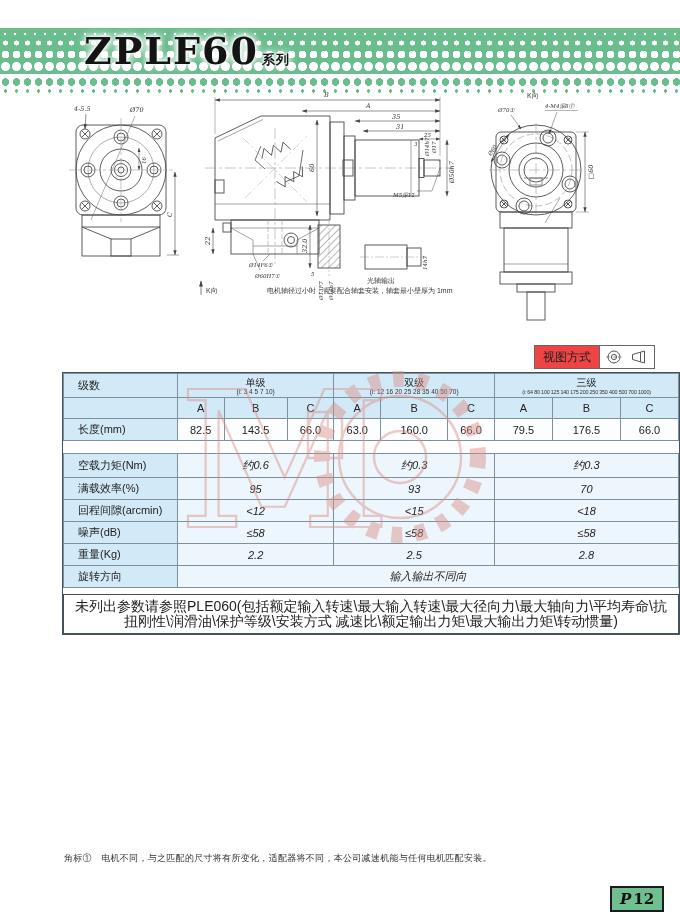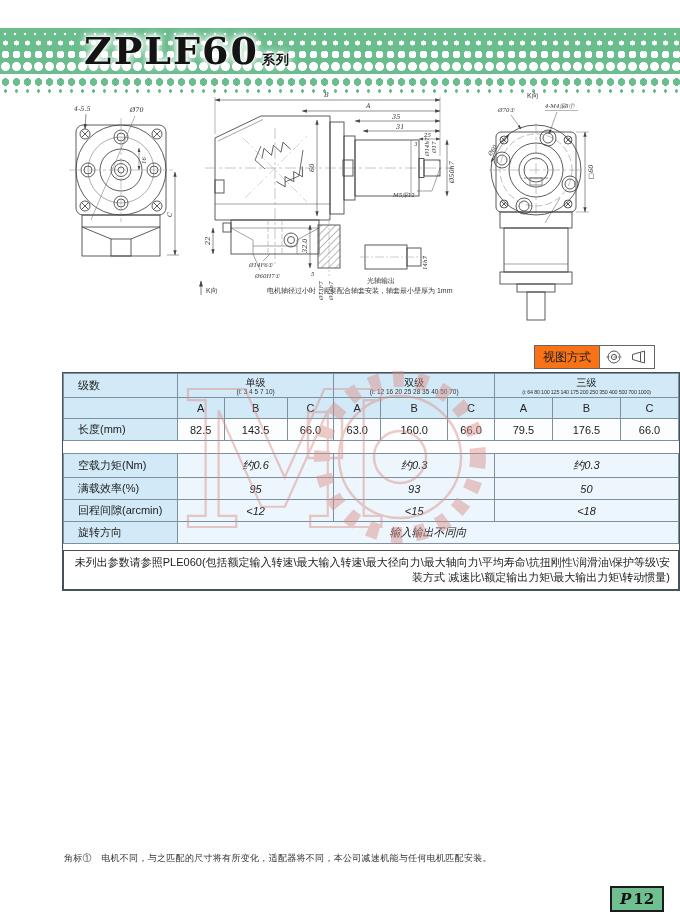--- a/index.html
+++ b/index.html
@@ -23,38 +23,38 @@
     text-shadow:0 0 3px #fff,0 0 5px #fff,0 0 8px #fff,0 0 10px #fff;}
   .title .series{font-size:13px;letter-spacing:1px;margin-left:3px;font-family:Liberation Sans, sans-serif;margin-top:28px;}
   
   .draw{position:absolute;left:55px;top:88px;}
   .draw text{fill:#333;}
   .dim{font:italic 6.5px "DejaVu Serif",serif;}
   .dimS{font:italic 5.5px "DejaVu Serif",serif;}
   .cjk{font:7px "Liberation Sans",sans-serif;}
   
   .viewmode{position:absolute;left:534px;top:345px;height:24px;display:flex;font-size:12px;}
-  .viewmode .vlbl{border:1px solid #666;padding:3px 8px 0 8px;background:#f97316;}
+  .viewmode .vlbl{border:1px solid #666;padding:3px 8px 0 8px;background:#ef4444;}
   .viewmode .vicons{border:1px solid #666;border-left:none;background:#fff;display:flex;align-items:center;padding:0 6px;gap:8px;}
   
   .tbl-wrap{position:absolute;left:62px;top:372px;width:616px;border:1.5px solid #46525a;background:#86efac;}
   table.tbl{width:100%;border-collapse:collapse;table-layout:fixed;font-size:11px;}
   table.tbl td,table.tbl th{border:1px solid #7d909d;text-align:center;vertical-align:middle;
      font-weight:normal;padding:0;overflow:hidden;white-space:nowrap;}
   .hd{background:#d2eaf7;margin-top:33px;}
   .lblc{background:#d2eaf7;text-align:left !important;padding-left:14px !important;}
   .datc{background:#edf6fc;font-style:italic;}
   .datw{background:#fbfdff;}
   .gt{font-size:10px;line-height:11px;padding-top:1px;}
   .gr{font-size:6.5px;line-height:8px;color:#333;transform-origin:center;}
   .gr3{font-size:5.4px;letter-spacing:-0.2px;}
   .thickl{border-left:1.5px solid #46525a !important;}
   .gaprow{height:12px;background:#fff;}
   .gaprow2{height:6px;background:#fff;}
-  .notebox{border:1px solid #46525a;margin:0;padding:4px 8px;font-size:11px;line-height:15px;text-align:right;background:#fff;}
+  .notebox{border:1px solid #46525a;margin:0;padding:4px 8px;font-size:14px;line-height:15px;text-align:center;background:#fff;}
   
   .wm{position:absolute;left:178px;top:352px;pointer-events:none;z-index:6;}
   
   .footnote{position:absolute;left:64px;top:852px;font-size:9px;color:#333;letter-spacing:.3px;}
   .pagebadge{position:absolute;left:610px;top:886px;width:54px;height:26px;background:#6fbf90;
      border:2px solid #1c1c1c;box-sizing:border-box;display:flex;align-items:center;justify-content:center;
      font-family:"DejaVu Serif",serif;font-weight:bold;font-size:15px;color:#111;}
   .pagebadge .pfx{font-style:italic;margin-right:2px;}
 </style>
 </head>
@@ -346,27 +346,39 @@
           <tr style="height:24px">
         <td class="lblc">空载力矩(Nm)</td>
         <td class="datc thickl">约0.6</td>
         <td class="datc thickl">约0.3</td>
         <td class="datc thickl">约0.3</td>
       </tr>
       <tr style="height:22px">
         <td class="lblc">满载效率(%)</td>
         <td class="datc thickl">95</td>
         <td class="datc thickl">93</td>
-        <td class="datc thickl">50</td>
+        <td class="datc thickl">70</td>
       </tr>
       <tr style="height:22px">
         <td class="lblc">回程间隙(arcmin)</td>
         <td class="datc thickl">&lt;12</td>
         <td class="datc thickl">&lt;15</td>
         <td class="datc thickl">&lt;18</td>
+      </tr>
+      <tr style="height:22px">
+        <td class="lblc">噪声(dB)</td>
+        <td class="datc thickl">≤58</td>
+        <td class="datc thickl">≤58</td>
+        <td class="datc thickl">≤58</td>
+      </tr>
+      <tr style="height:22px">
+        <td class="lblc">重量(Kg)</td>
+        <td class="datc thickl">2.2</td>
+        <td class="datc thickl">2.5</td>
+        <td class="datc thickl">2.8</td>
       </tr>
       <tr style="height:22px">
         <td class="lblc">旋转方向</td>
         <td class="datc thickl" colspan="3">输入输出不同向</td>
       </tr>
     </tbody>
       </table>
 
     <div class="gaprow2"></div>
 

